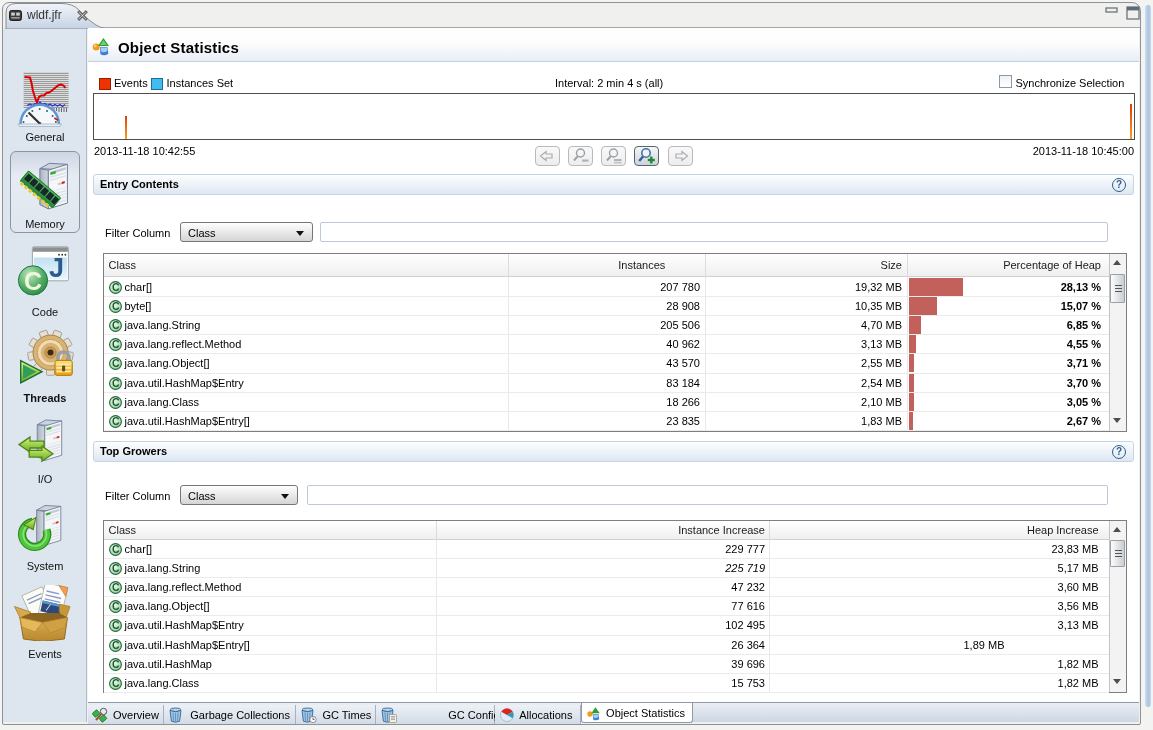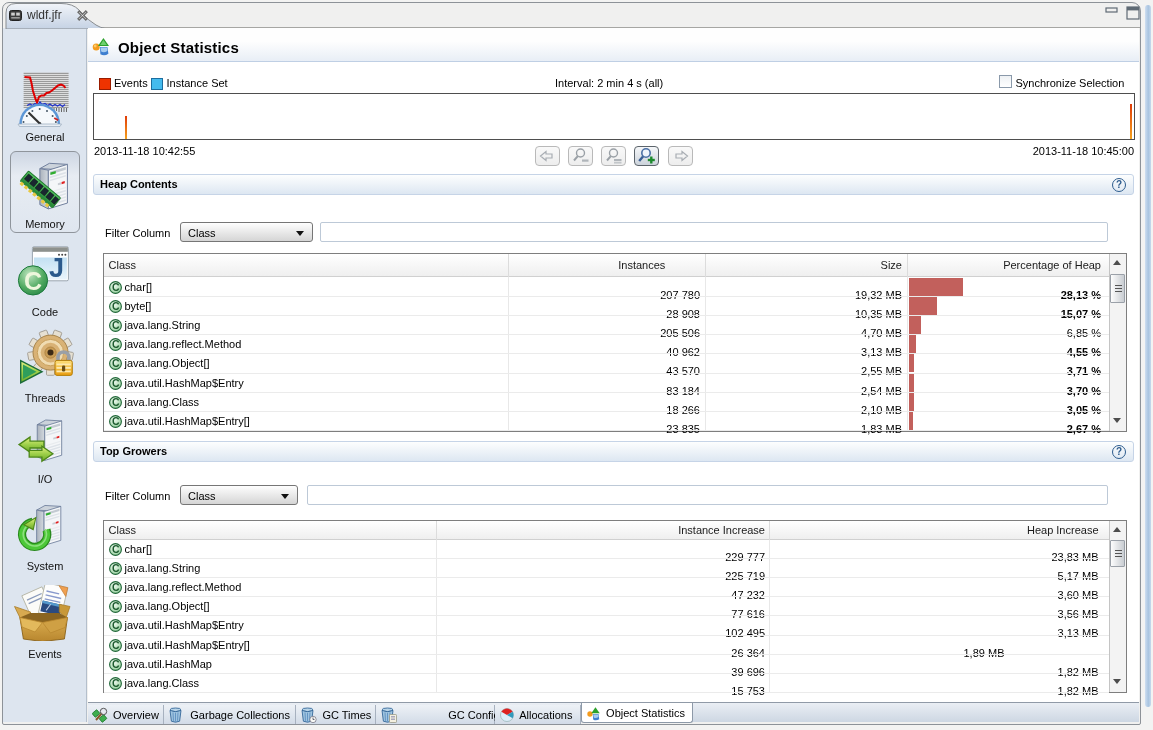--- a/index.html
+++ b/index.html
@@ -28,21 +28,21 @@
 .flabel { font-size:11px; color:#000; }
 .combo { width:133px; height:20px; border:1px solid #767676; border-radius:3px; background:linear-gradient(180deg,#fefefe,#d5d5d5); font-size:11px; color:#000; }
 .combo .ct { position:absolute; left:7px; top:3.5px; }
 .combo .arr { position:absolute; right:8px; top:8px; width:0; height:0; border-left:4px solid transparent; border-right:4px solid transparent; border-top:5px solid #111; }
 .finput { height:20px; background:#fff; border:1px solid #bdc9d7; border-radius:2px; }
 .tbl { left:14.5px; width:1024px; border:1px solid #7e7e7e; background:#fff; }
 .thead { position:absolute; left:0; top:0; right:0; height:23px; background:linear-gradient(180deg,#ffffff,#efefef); border-bottom:1px solid #d0d0d0; font-size:11px; color:#1a1a1a; }
 .trow { position:absolute; left:0; right:17px; height:19.2px; font-size:11px; color:#000; }
 .rsep { position:absolute; left:0; right:17px; height:1px; background:#ebebeb; }
 .cname { position:absolute; left:21px; top:3px; white-space:nowrap; }
-.rnum { position:absolute; top:11px; }
+.rnum { position:absolute; top:3px; }
 .colsep { position:absolute; top:0; width:1px; background:#dcdcdc; }
 .pbar { position:absolute; height:18.2px; background:#c2605c; }
 .cicon { position:absolute; left:5px; top:3px; width:13px; height:13px; }
 .sbar { position:absolute; right:0; top:0; bottom:0; width:17px; background:#f3f3f3; border-left:1px solid #c4c4c4; }
 .sb-up { position:absolute; top:6px; left:3.8px; width:0; height:0; border-left:4.2px solid transparent; border-right:4.2px solid transparent; border-bottom:5px solid #4d4d4d; }
 .sb-dn { position:absolute; bottom:7.5px; left:3.8px; width:0; height:0; border-left:4.2px solid transparent; border-right:4.2px solid transparent; border-top:5px solid #4d4d4d; }
 .sb-th { position:absolute; left:0.5px; width:15px; background:linear-gradient(90deg,#fdfdfd,#c9cdd2); border:1px solid #9aa0a8; border-radius:1px; }
 .grip { position:absolute; left:3.5px; width:7px; height:1px; background:#555; }
 .btab { position:absolute; top:2px; height:18.5px; background:linear-gradient(180deg,#edf1f6,#d2dbe7); border-right:1px solid #a7b1bf; }
 .btabsel { position:absolute; top:0px; height:19.5px; background:#fff; border:1px solid #8d99a8; border-top:none; border-radius:0 0 3px 3px; }
@@ -237,21 +237,21 @@
 <circle cx="34.5" cy="25.6" r="3" fill="#3c2a16"></circle>
 <polygon points="4.7,33.6 4.7,55.9 26,44.7" fill="url(#greenarr)" stroke="#1a6b3a" stroke-width="1.4"></polygon>
 <polygon points="7,37.5 7,52 20.5,44.7" fill="#2f9e5b"></polygon>
 <path d="M42,34 v-3.5 a5.5,5.5 0 0 1 11,0 V34" fill="none" stroke="#9aa0a8" stroke-width="3.6"></path>
 <rect x="39" y="33.4" width="17.3" height="15" rx="2" fill="url(#goldg)" stroke="#b57f0a"></rect>
 <rect x="40.5" y="36.5" width="14.3" height="1.8" fill="#fce9b0"></rect>
 <rect x="40.5" y="40" width="14.3" height="1.8" fill="#fce9b0"></rect>
 <rect x="40.5" y="43.5" width="14.3" height="1.8" fill="#fce9b0"></rect>
 <rect x="46" y="38.5" width="3.2" height="6" rx="1.2" fill="#6b4e14"></rect>
 </svg>
-<div class="slabel" style="top:392px;">Threads</div>
+<div class="slabel" style="top:392px;font-weight:bold;">Threads</div>
 <svg class="abs" style="left:16px;top:413px" width="56" height="50" viewBox="0 0 56 50">
 <g transform="translate(20.3,3.7) scale(0.94)" stroke-linejoin="round">
 <path d="M1,8.5 L10,3.5 L27,4.5 L19,9.5 Z" fill="#ccd3db" stroke="#6b7b99" stroke-width="0.9"></path>
 <path d="M1,8.5 L1,42.5 L9,46.5 L9,10 Z" fill="url(#srvside)" stroke="#6b7b99" stroke-width="0.9"></path>
 <path d="M9,10 L27,4.5 L27,41 L9,46.5 Z" fill="#f4f6f8" stroke="#6b7b99" stroke-width="0.9"></path>
 <path d="M10.5,11.5 L25.5,7 L25.5,9.5 L10.5,14 Z" fill="#c3cad2"></path>
 <path d="M11,12.2 L16,10.7 L16,13 L11,14.5 Z" fill="#2fae2f"></path>
 <path d="M10.5,16 L25.5,11.5 L25.5,13 L10.5,17.5 Z" fill="#dde2e8"></path>
 <path d="M10.5,19 L25.5,14.5 L25.5,16 L10.5,20.5 Z" fill="#dde2e8"></path>
 <path d="M18,22.3 L21,21.4 L21,23.4 L18,24.3 Z" fill="#c8ccd2"></path>
@@ -324,21 +324,21 @@
 <circle cx="4.2" cy="9" r="1.4" fill="#fbc96a"></circle>
 <polygon points="12.4,1 18,9 7,9" fill="#2ca02c"></polygon>
 <polygon points="12.4,3 15.8,8 9.2,8" fill="#6fd06f"></polygon>
 <path d="M8.9,10.1 L16.4,10.1 L17.4,16.8 Q13.2,19.6 9.4,17.2 Z" fill="#3f7fd0"></path>
 <path d="M9.4,10.6 L15.9,10.6 L16.4,14 Q12.8,16.2 10.2,14.6 Z" fill="#a8cdf0"></path>
 </svg>
 <div class="abs" id="hdrtitle">Object Statistics</div>
 <div class="abs leg" style="left:10.5px;background:#ee3300;border:1px solid #991c00;"></div>
 <div class="abs legtxt" style="left:26px;">Events</div>
 <div class="abs leg" style="left:62.5px;background:#44bbee;border:1px solid #1c6ea0;"></div>
-<div class="abs legtxt" style="left:78.5px;">Instance Set</div>
+<div class="abs legtxt" style="left:78.5px;">Instances Set</div>
 <div class="abs legtxt" style="left:467px;">Interval: 2 min 4 s (all)</div>
 <div class="abs" style="left:911px;top:47px;width:12.5px;height:12.5px;border:1px solid #8a99aa;background:linear-gradient(180deg,#eef1f4,#fff);"></div>
 <div class="abs legtxt" style="left:927.5px;">Synchronize Selection</div>
 <div class="abs" id="timeline">
 <div class="tmark" style="left:30.5px;top:22px;height:23px;"></div>
 <div class="tmark" style="left:1036px;top:10px;height:35px;"></div>
 </div>
 <div class="abs datelbl" style="left:6px;">2013-11-18 10:42:55</div>
 <div class="abs datelbl" style="left:843px;width:203px;text-align:right;">2013-11-18 10:45:00</div>
 <div class="abs navbtn" style="left:447px;">
@@ -370,21 +370,21 @@
             <line x1="13.8" y1="14" x2="20.8" y2="14"></line>
           </g>
         </svg>
       </div>
 <div class="abs navbtn" style="left:580px;">
         <svg width="25" height="20" viewBox="0 0 25 20" style="position:absolute;left:-1px;top:-1px">
           <path d="M14,5.5 L14,8 L8,8 L8,12 L14,12 L14,14.5 L19.5,10 Z" fill="none" stroke="#a8adb3" stroke-width="1.2"></path>
         </svg>
       </div>
 <div class="abs secbar" style="top:146px;">
-        <div class="sectitle">Heap Contents</div>
+        <div class="sectitle">Entry Contents</div>
         <div class="help">?</div>
       </div>
 <div class="abs flabel" style="left:17px;top:199px;">Filter Column</div>
 <div class="abs combo" style="left:92px;top:194px;">
         <div class="ct">Class</div>
         <div class="arr"></div>
       </div>
 <div class="abs finput" style="left:232px;top:194px;width:788px;"></div>
 <div class="abs tbl" style="top:225px;height:178.5px;">
 <div class="colsep" style="left:404px;top:23px;height:154px;background:#e8e8e8;"></div>
@@ -425,21 +425,21 @@
 <div class="rsep" style="top:60.900000000000006px;"></div>
 <div class="trow" style="top:61.900000000000006px;">
           <svg class="cicon" viewBox="0 0 13 13">
             <circle cx="6.5" cy="6.5" r="5.9" fill="url(#gg)" stroke="#22683a" stroke-width="1.1"></circle>
             <text x="6.7" y="10.4" font-size="10.5" font-weight="bold" text-anchor="middle" fill="#1e5c30" font-family="Liberation Sans">C</text>
           </svg>
           <span class="cname">java.lang.String</span>
           <span class="rnum" style="left:480px;width:116.5px;text-align:right;">205 506</span>
           <span class="rnum" style="left:680px;width:118.5px;text-align:right;">4,70 MB</span>
           <div class="pbar" style="left:805.5px;width:11.5px;"></div>
-          <span class="rnum" style="left:858px;width:139.5px;text-align:right;font-weight:normal;">6,85 %</span>
+          <span class="rnum" style="left:858px;width:139.5px;text-align:right;font-weight:bold;">6,85 %</span>
         </div>
 <div class="rsep" style="top:80.10000000000001px;"></div>
 <div class="trow" style="top:81.10000000000001px;">
           <svg class="cicon" viewBox="0 0 13 13">
             <circle cx="6.5" cy="6.5" r="5.9" fill="url(#gg)" stroke="#22683a" stroke-width="1.1"></circle>
             <text x="6.7" y="10.4" font-size="10.5" font-weight="bold" text-anchor="middle" fill="#1e5c30" font-family="Liberation Sans">C</text>
           </svg>
           <span class="cname">java.lang.reflect.Method</span>
           <span class="rnum" style="left:480px;width:116.5px;text-align:right;">40 962</span>
           <span class="rnum" style="left:680px;width:118.5px;text-align:right;">3,13 MB</span>
@@ -534,21 +534,21 @@
           <span class="rnum" style="left:545px;width:116.5px;text-align:right;">229 777</span>
           <span class="rnum" style="left:860px;width:135px;text-align:right;">23,83 MB</span>
         </div>
 <div class="rsep" style="top:37.6px;"></div>
 <div class="trow" style="top:38.6px;">
           <svg class="cicon" viewBox="0 0 13 13">
             <circle cx="6.5" cy="6.5" r="5.9" fill="url(#gg)" stroke="#22683a" stroke-width="1.1"></circle>
             <text x="6.7" y="10.4" font-size="10.5" font-weight="bold" text-anchor="middle" fill="#1e5c30" font-family="Liberation Sans">C</text>
           </svg>
           <span class="cname">java.lang.String</span>
-          <span class="rnum" style="left:545px;width:116.5px;text-align:right;">225 719</span>
+          <span class="rnum" style="left:545px;width:116.5px;text-align:right;font-style:italic;">225 719</span>
           <span class="rnum" style="left:860px;width:135px;text-align:right;">5,17 MB</span>
         </div>
 <div class="rsep" style="top:56.7px;"></div>
 <div class="trow" style="top:57.7px;">
           <svg class="cicon" viewBox="0 0 13 13">
             <circle cx="6.5" cy="6.5" r="5.9" fill="url(#gg)" stroke="#22683a" stroke-width="1.1"></circle>
             <text x="6.7" y="10.4" font-size="10.5" font-weight="bold" text-anchor="middle" fill="#1e5c30" font-family="Liberation Sans">C</text>
           </svg>
           <span class="cname">java.lang.reflect.Method</span>
           <span class="rnum" style="left:545px;width:116.5px;text-align:right;">47 232</span>

